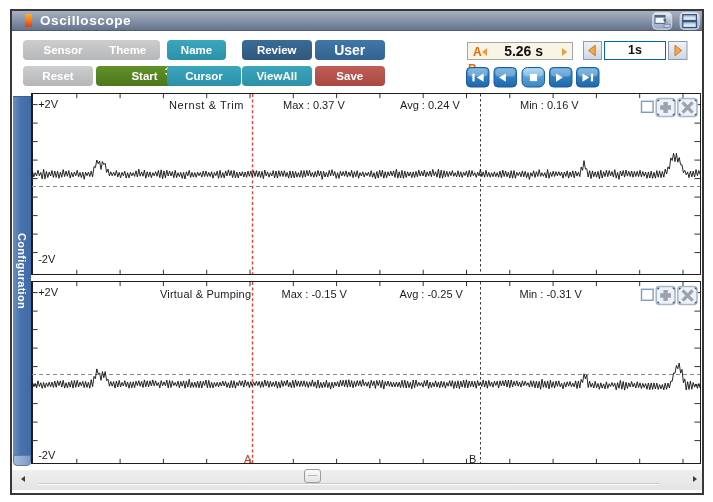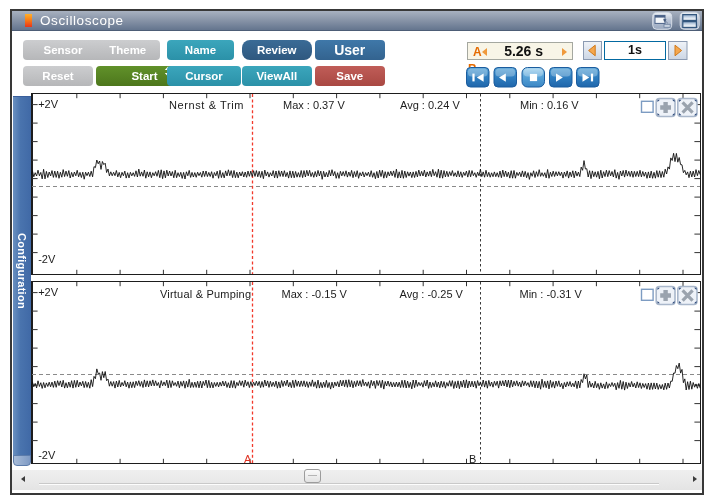--- a/index.html
+++ b/index.html
@@ -5,21 +5,21 @@
   html,body { margin:0; padding:0; background:#fff; width:713px; height:502px;
     font-family:"Liberation Sans", sans-serif; overflow:hidden; }
   div,svg { position:absolute; box-sizing:border-box; }
   #frame { left:10px; top:9px; width:694px; height:486px; border:2px solid #383838; background:#fff; }
   #title { left:12px; top:11px; width:690px; height:20px;
      background:linear-gradient(180deg,#a8b1c0 0%,#8a96a9 45%,#64758e 100%);
      border-bottom:1px solid #4d5d76; }
   #ticon { left:25px; top:13.5px; width:6.5px; height:13.5px;
      background:linear-gradient(180deg,#ffb02a 0%,#f97f17 45%,#e8341b 100%); }
   #ttext { left:40px; top:11px; height:20px; line-height:20px; color:#fff;
-     font-size:13.5px; font-weight:normal; letter-spacing:0.6px; }
+     font-size:13.5px; font-weight:bold; letter-spacing:0.6px; }
   .btn { height:20px; line-height:20px; text-align:center; color:#fff;
      font-size:11.5px; font-weight:bold; border-radius:4px; }
   .gray  { background:linear-gradient(180deg,#cccdcf,#b6b7b9); }
   .teal  { background:linear-gradient(180deg,#3ba6bc,#2b91a8); }
   .navy  { background:linear-gradient(180deg,#3a6b96,#2f587f); }
   .blue  { background:linear-gradient(180deg,#3f78a9,#33638f); }
   .green { background:linear-gradient(180deg,#61912a,#4d771c); }
   .red   { background:linear-gradient(180deg,#c05d58,#a94842); }
   #abbox { left:467px; top:41.5px; width:106px; height:18px; background:#f8f5e7;
      border:1px solid #a5a8a0; line-height:16px; }
@@ -77,22 +77,22 @@
  <rect x="3" y="3.4" width="10" height="8" fill="#f4f7fa" stroke="#4b6288" stroke-width="1"></rect>
  <rect x="3" y="3.4" width="10" height="2.2" fill="#4b6288"></rect>
  <path d="M12.2 6.4l2.6 2.6 1.1-1.1 0.9 3.4-3.4-0.9 1.1-1.1-2.6-2.6z" fill="#44597c" transform="rotate(180 14 9)"></path>
  <rect x="12" y="12.3" width="6.2" height="3" fill="#c7d2e0" stroke="#6e82a0" stroke-width="0.8"></rect>
  <rect x="28.2" y="0.7" width="19" height="16.6" rx="4" fill="url(#tg)" stroke="#d5dce6" stroke-width="1"></rect>
  <rect x="30.8" y="2.6" width="13.6" height="5.8" fill="url(#barg)" stroke="#33567e" stroke-width="1.2"></rect>
  <rect x="30.8" y="9.6" width="13.6" height="5.8" fill="url(#barg)" stroke="#33567e" stroke-width="1.2"></rect>
 </svg>
 <div class="btn gray" style="left:23px;top:40px;width:80px;">Sensor</div>
 <div class="btn gray" style="left:95.5px;top:40px;width:64.5px;">Theme</div>
-<div class="btn teal" style="left:167px;top:40px;width:67px;">Name</div>
-<div class="btn navy" style="left:241.5px;top:40px;width:70.5px;border-radius:8px;">Review</div>
+<div class="btn teal" style="left:167px;top:40px;width:59px;">Name</div>
+<div class="btn navy" style="left:241.5px;top:40px;width:70.5px;">Review</div>
 <div class="btn blue" style="left:314.5px;top:40px;width:70.5px;font-size:14px;">User Setting</div>
 <div class="btn gray" style="left:23px;top:66px;width:70px;">Reset</div>
 <div class="btn green" style="left:95.5px;top:66px;width:88px"><span style="padding-left:10px">Start</span><svg width="8" height="11" viewBox="0 0 8 11" style="margin-left:6px;vertical-align:-1px">
       <path d="M4 0.5L7.2 4H0.8z" fill="#fff"></path>
       <path d="M4 10.5L0.8 7h6.4z" fill="#fff"></path>
     </svg></div>
 <div class="btn teal" style="left:167px;top:66px;width:74px;">Cursor</div>
 <div class="btn teal" style="left:241.5px;top:66px;width:70.5px;">ViewAll</div>
 <div class="btn red" style="left:314.5px;top:66px;width:70.5px;">Save</div>
 <div id="abbox">

